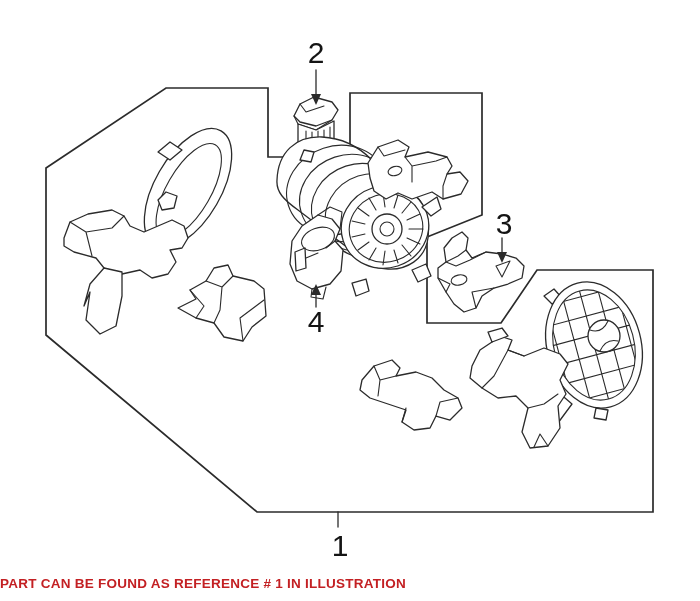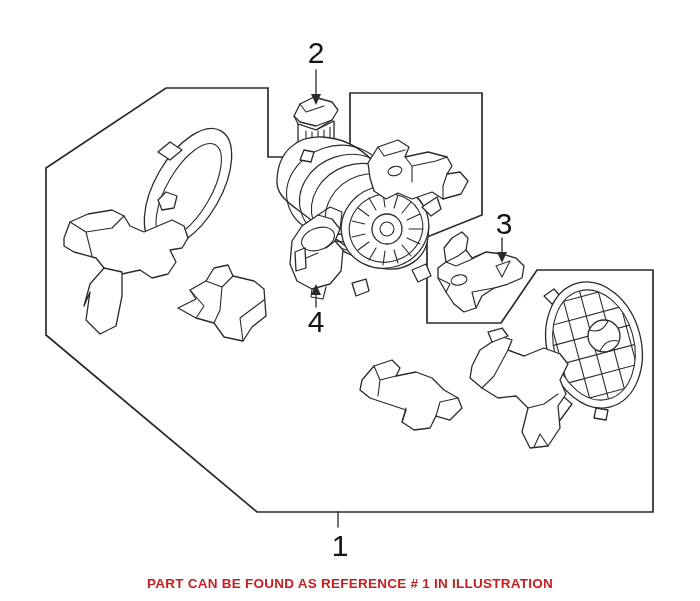--- a/index.html
+++ b/index.html
@@ -6,21 +6,21 @@
   .diagram{position:relative;width:700px;height:601px;background:var(--background,#ffffff);overflow:hidden;
            font-family:"Liberation Sans",sans-serif;}
   svg.art{position:absolute;left:0;top:0;color:var(--line,#2b2b2b);}
   .s{stroke:currentColor;fill:#ffffff;stroke-width:1.3;stroke-linejoin:round;stroke-linecap:round;}
   .l{stroke:currentColor;fill:none;stroke-width:1.3;stroke-linejoin:round;stroke-linecap:round;}
   .thin{stroke-width:1.1;}
   .outline{stroke:currentColor;fill:none;stroke-width:1.7;stroke-linejoin:miter;}
   .head{fill:currentColor;stroke:none;}
   .callout{position:absolute;transform:translateX(-50%);font-size:30px;font-weight:400;
            color:var(--label,#141414);line-height:1;}
-  .caption{position:absolute;left:0;right:0;top:576px;text-align:center;font-size:13.5px;font-weight:700;
+  .caption{position:absolute;left:0;right:0;top:576px;font-size:13.5px;font-weight:700;
            letter-spacing:.25px;color:var(--caption-red,#c32023);}
 </style>
 </head>
 <body>
 
 <div class="diagram">
 
   <svg class="art" width="700" height="601" viewBox="0 0 700 601">
 
     <g>

